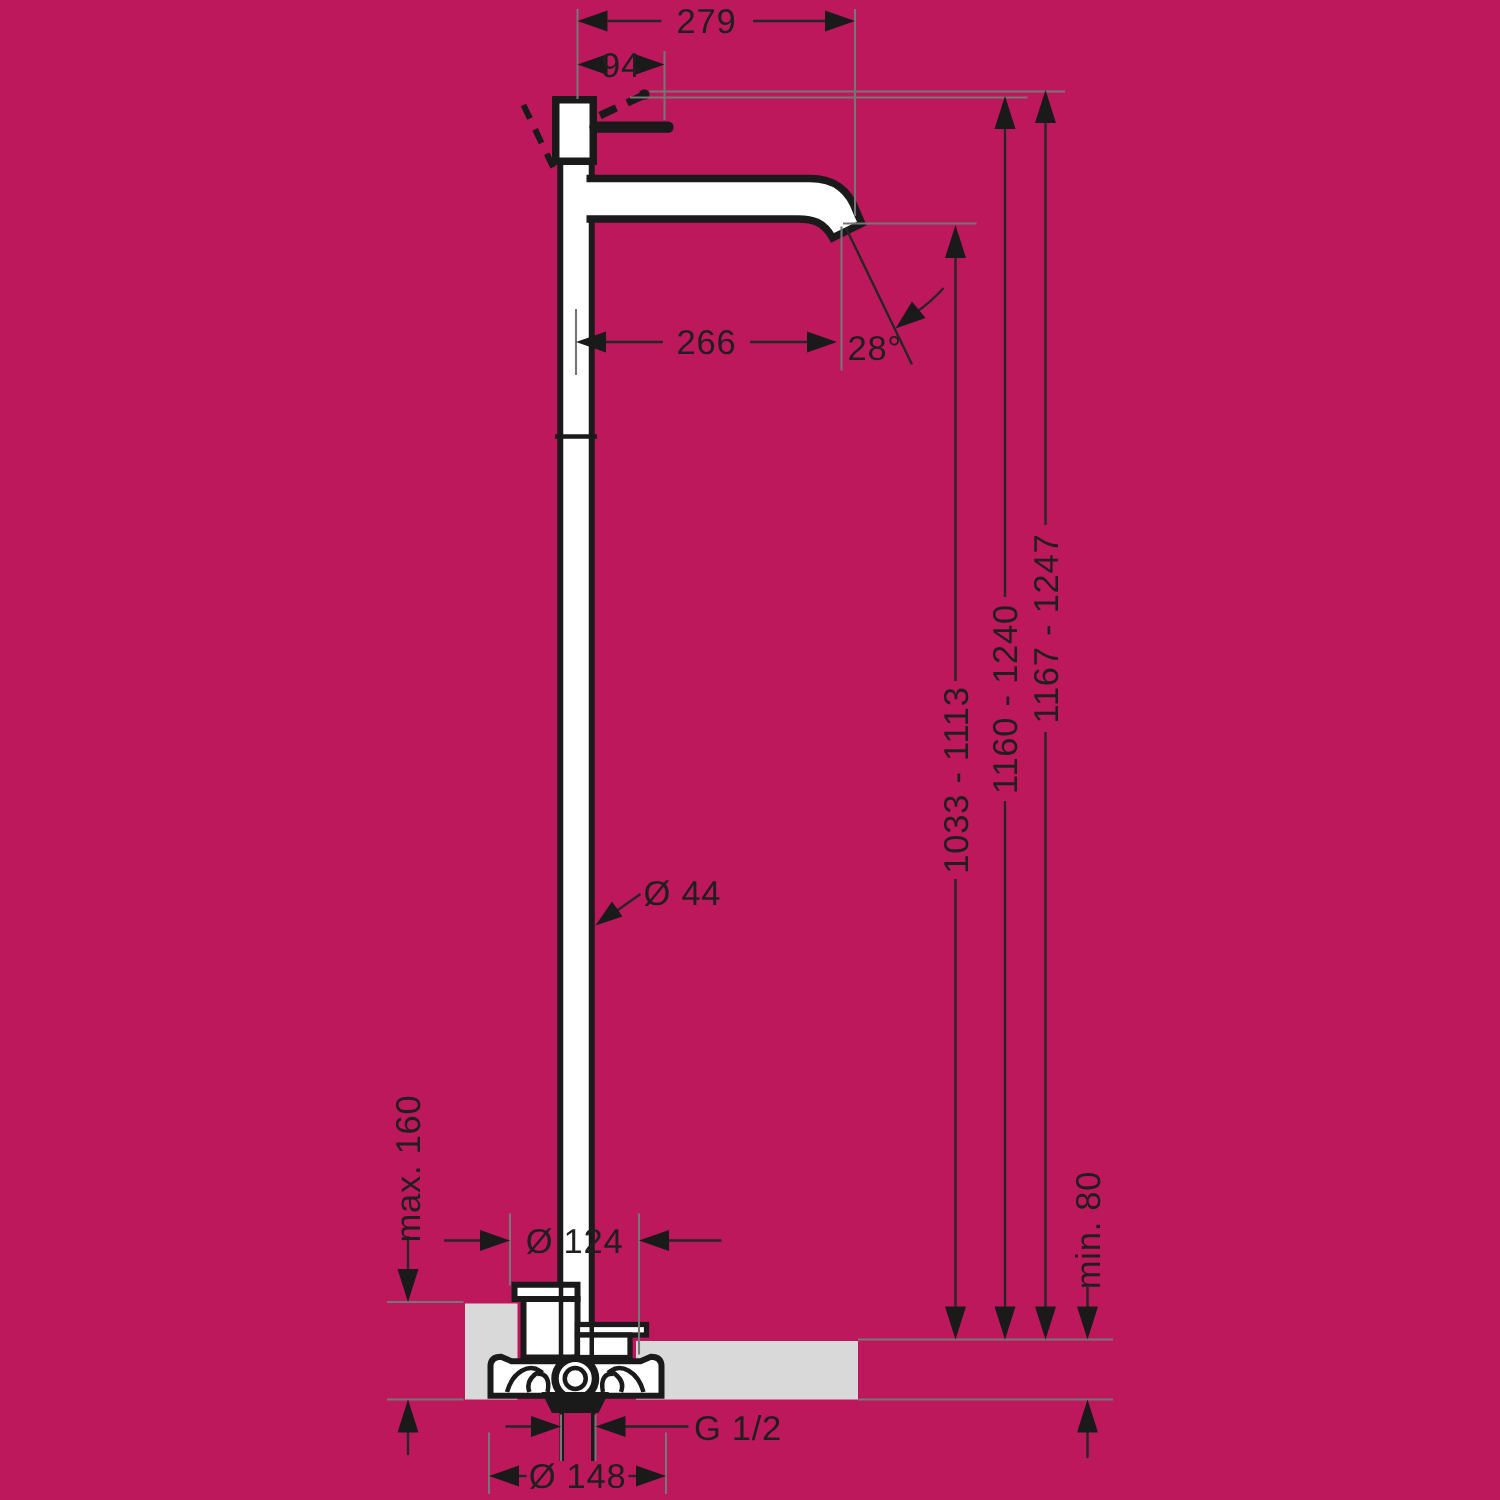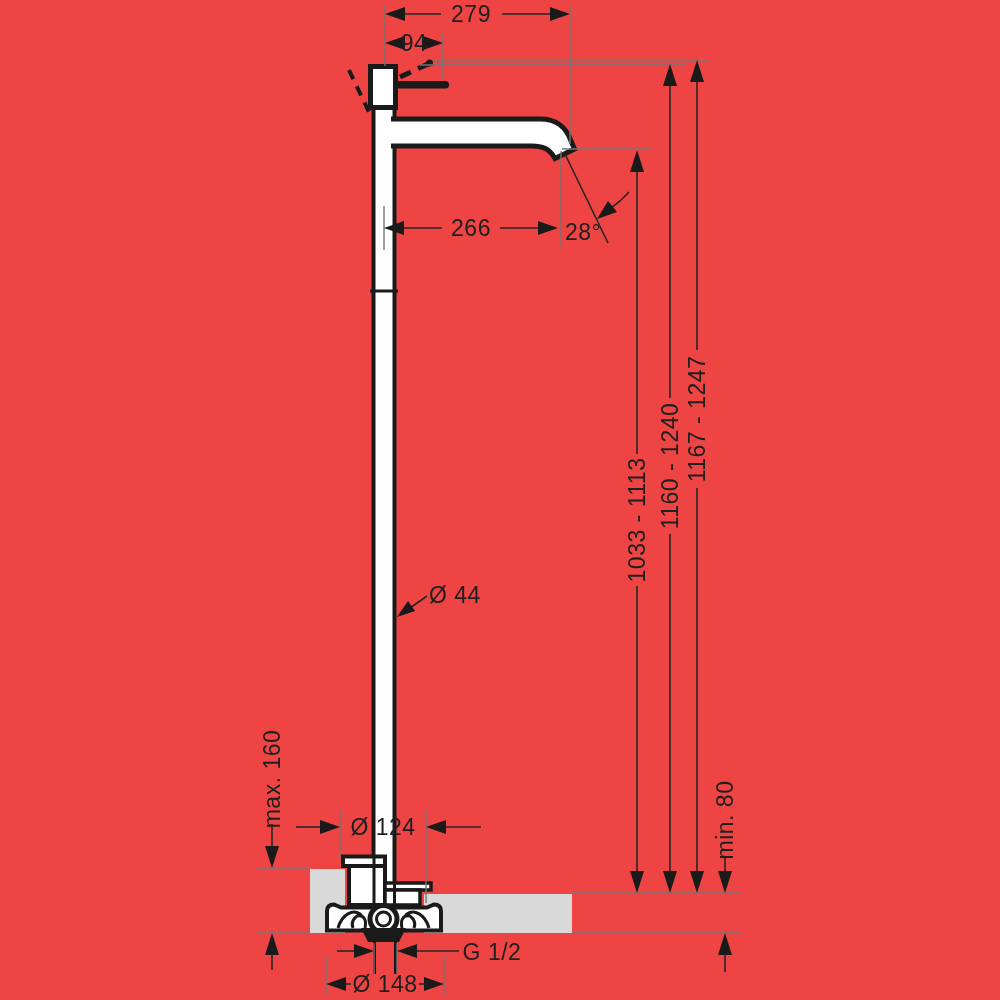--- a/index.html
+++ b/index.html
@@ -1,16 +1,16 @@
 <!DOCTYPE html>
 <html><head>
 <meta charset="utf-8">
 <style>
   html,body{margin:0;padding:0;background:#ffffff;}
-  .canvas{position:relative;width:1000px;height:1000px;background:#ef4444;overflow:hidden;
+  .canvas{position:relative;width:1000px;height:1000px;background:#be185d;overflow:hidden;
           font-family:"Liberation Sans", sans-serif;}
   svg{position:absolute;left:0;top:0;}
   text{font-family:"Liberation Sans", sans-serif;font-size:23px;fill:#1f1f1f;letter-spacing:0.5px;}
   .thick{stroke:#1a1a1a;fill:#ffffff;}
   .ext{stroke:#767676;stroke-width:1.4;fill:none;}
   .dim{stroke:#262626;stroke-width:1.6;fill:none;}
   .arrow{fill:#1a1a1a;stroke:none;}
 </style>
 </head>
 <body>

